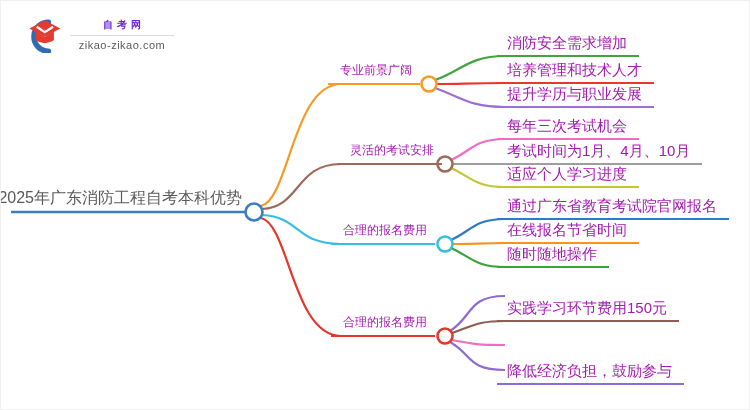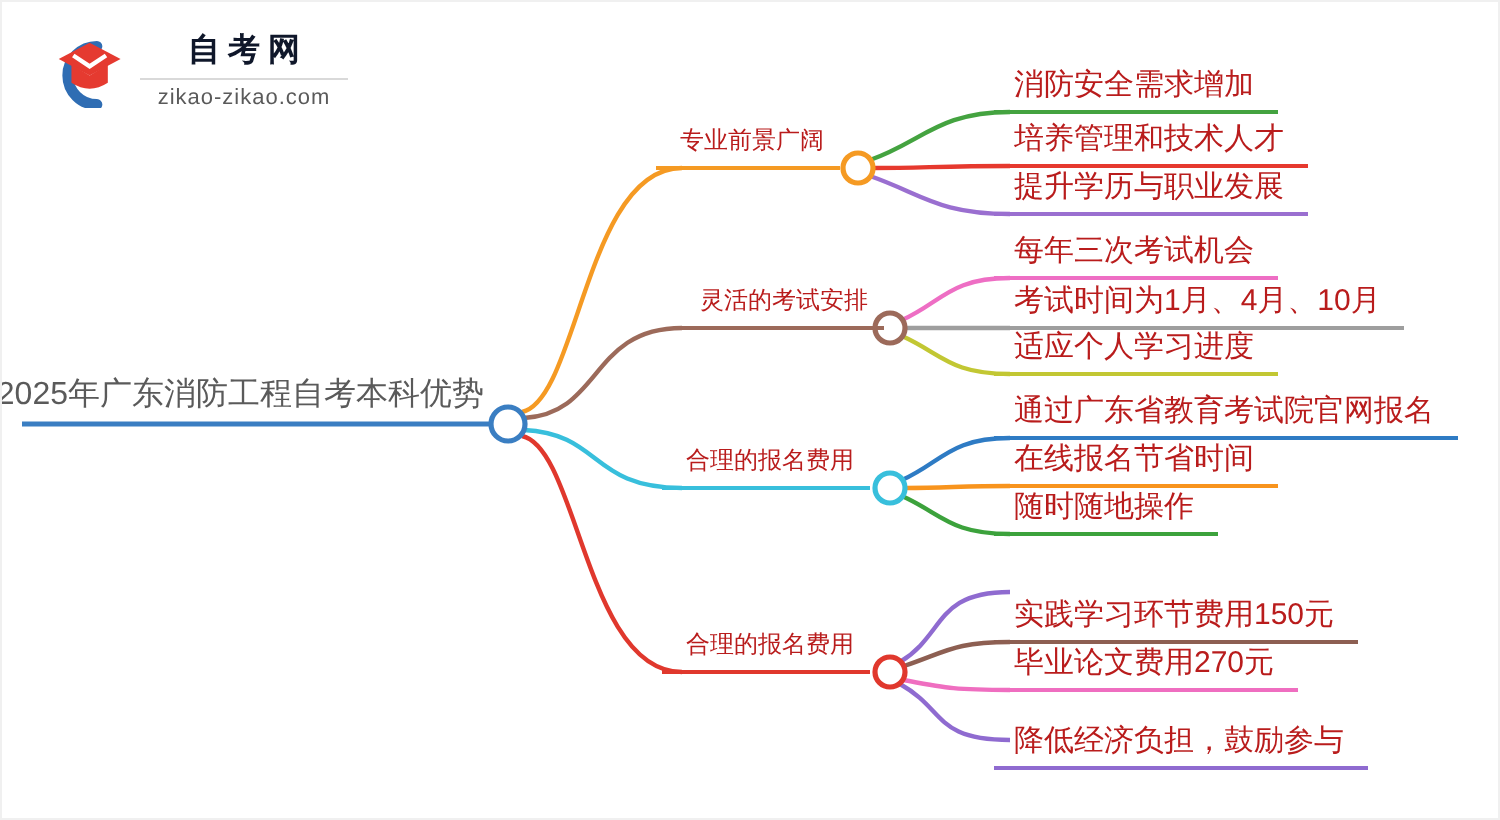--- a/index.html
+++ b/index.html
@@ -6,33 +6,33 @@
   #canvas{
     position:relative;width:750px;height:410px;background:#ffffff;
     font-family:"Liberation Sans","DejaVu Sans",sans-serif;overflow:hidden;
     box-sizing:border-box;border:1px solid #f0f0f0;
   }
   svg#wires{position:absolute;left:0;top:0;width:750px;height:410px;}
   .link{fill:none;stroke:var(--c,#999);stroke-width:2.2px;}
   .uline{stroke:var(--c,#999);stroke-width:2.4px;}
   .ring{fill:#ffffff;stroke:var(--c,#999);stroke-width:2.6px;}
   .lbl{
-    position:absolute;white-space:nowrap;color:#b91c1c;
+    position:absolute;white-space:nowrap;color:#a21caf;
     font-size:15px;line-height:19px;padding:0 12px 3px 10px;
     border-bottom:2.4px solid var(--c,#999);
   }
   .branch-lbl{font-size:12px;line-height:20px;padding:0 8px 3px 12px;}
   .root-lbl{
     position:absolute;white-space:nowrap;color:#5a5a5a;
     font-size:16px;line-height:22px;padding:0 2px 1px 2px;
   }
   
   .logo{position:absolute;left:22px;top:14px;display:flex;align-items:center;gap:7px;}
   .logo-text{display:flex;flex-direction:column;align-items:center;}
-  .logo-title{font-size:16px;font-weight:bold;color:#0f172a;letter-spacing:4px;padding-left:4px;}
+  .logo-title{font-size:10px;font-weight:bold;color:#6d28d9;letter-spacing:4px;padding-left:4px;}
   .logo-divider{width:104px;height:1px;background:#d9d9d9;margin:3px 0 3px;}
   .logo-domain{font-size:11px;color:#5a5a5a;letter-spacing:.5px;}
 </style>
 </head>
 <body>
 
 <div id="canvas">
 
   <svg id="wires" viewBox="0 0 750 410">
 
@@ -94,16 +94,15 @@
 
   <div class="lbl" style="left: 496px; top: 115px; --c: #ee6ec4;">每年三次考试机会</div>
   <div class="lbl" style="left: 496px; top: 140px; --c: #9e9e9e;">考试时间为1月、4月、10月</div>
   <div class="lbl" style="left: 496px; top: 163px; --c: #c2c733;">适应个人学习进度</div>
 
   <div class="lbl" style="left: 496px; top: 195px; --c: #2e7bc4;">通过广东省教育考试院官网报名</div>
   <div class="lbl" style="left: 496px; top: 243px; --c: #3ca23c;">随时随地操作</div>
   <div class="lbl" style="left: 496px; top: 219px; --c: #f8941d;">在线报名节省时间</div>
 
   <div class="lbl" style="left: 496px; top: 297px; --c: #8d5f52;">实践学习环节费用150元</div>
-  <div class="lbl" style="left: 496px; top: 321px; --c: #ef6ec0;">毕业论文费用270元</div>
   <div class="lbl" style="left: 496px; top: 360px; --c: #8f6bd0;">降低经济负担，鼓励参与</div>
 
 </div>
 
 </body></html>

